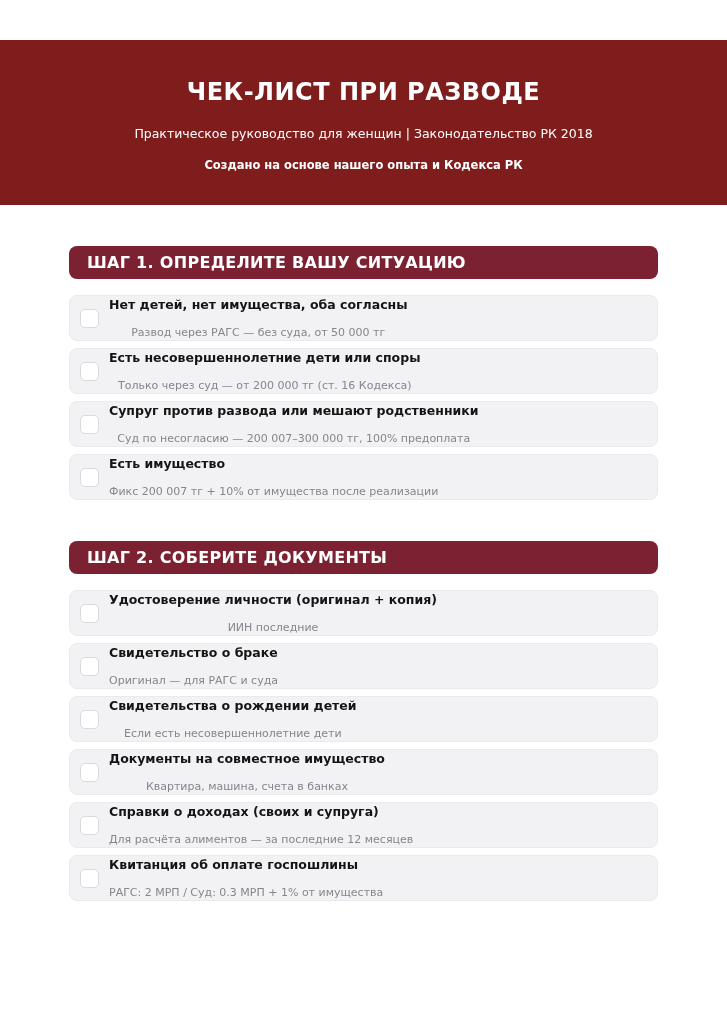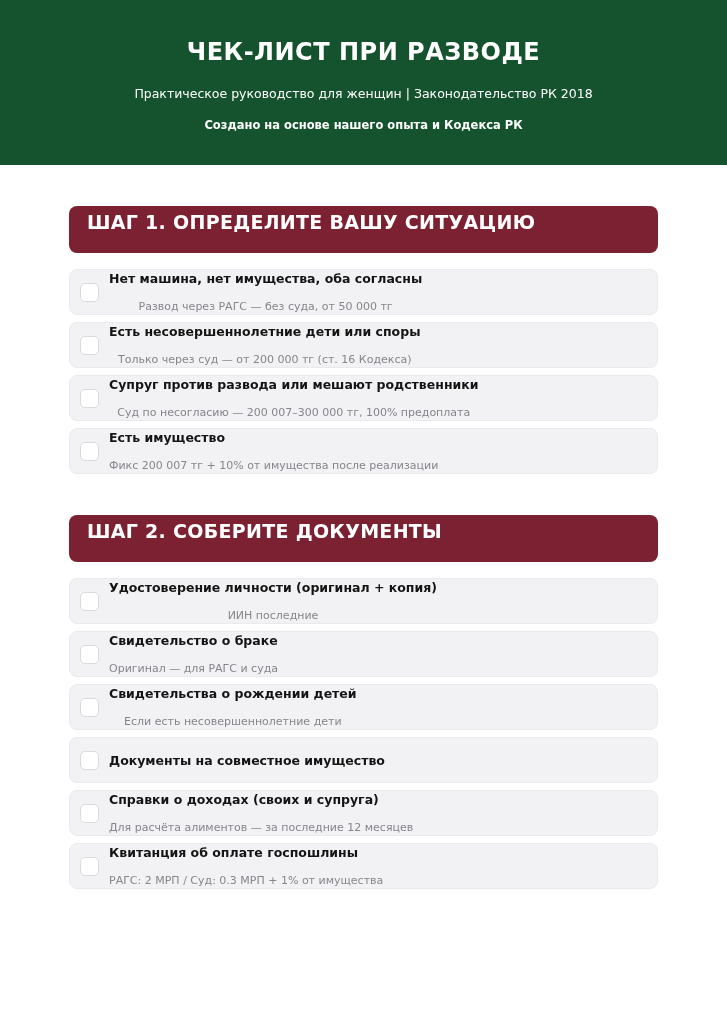--- a/index.html
+++ b/index.html
@@ -5,24 +5,25 @@
   * { box-sizing: border-box; margin: 0; padding: 0; }
   html, body {
     width: 727px; height: 1024px;
     background: #ffffff;
     font-family: "DejaVu Sans", "Liberation Sans", sans-serif;
     overflow: hidden;
   }
   
   .header {
     width: 100%; height: 165px;
-    background: #14532d;
+    background: #7f1d1d;
     color: #ffffff;
     text-align: center;
     padding-top: 38px;
+    margin-top: 40px;
   }
   .header h1 {
     font-size: 24px;
     font-weight: bold;
     letter-spacing: 0.5px;
   }
   .header .subtitle {
     margin-top: 20px;
     font-size: 12.5px;
     font-weight: normal;
@@ -34,24 +35,24 @@
   }
   
   .content {
     width: 589px;
     margin: 0 auto;
   }
   .section { margin-top: 41px; }
   .section-bar {
     background: #7b2132;
     color: #ffffff;
-    height: 47px;
+    height: 33px;
     line-height: 33px;
     border-radius: 8px;
-    font-size: 19px;
+    font-size: 16px;
     font-weight: bold;
     padding-left: 18px;
     letter-spacing: 0.3px;
   }
   .items { margin-top: 16px; }
   .item {
     display: flex;
     align-items: center;
     background: #f2f2f4;
     border: 1px solid #eaeaee;
@@ -94,21 +95,21 @@
 <div class="content">
   <div>
   <div class="section">
     <div class="section-bar">
       <span>ШАГ 1. ОПРЕДЕЛИТЕ ВАШУ СИТУАЦИЮ</span>
     </div>
     <div class="items">
   <div class="item">
     <span class="checkbox" role="checkbox" aria-checked="false"></span>
     <span class="item-text">
-      <div class="item-label">Нет машина, нет имущества, оба согласны</div>
+      <div class="item-label">Нет детей, нет имущества, оба согласны</div>
       <div class="item-note">Развод через РАГС — без суда, от 50 000 тг</div>
     </span>
   </div>
 
   <div class="item">
     <span class="checkbox" role="checkbox" aria-checked="false"></span>
     <span class="item-text">
       <div class="item-label">Есть несовершеннолетние дети или споры</div>
       <div class="item-note">Только через суд — от 200 000 тг (ст. 16 Кодекса)</div>
     </span>
@@ -158,20 +159,21 @@
     <span class="item-text">
       <div class="item-label">Свидетельства о рождении детей</div>
       <div class="item-note">Если есть несовершеннолетние дети</div>
     </span>
   </div>
 
   <div class="item">
     <span class="checkbox" role="checkbox" aria-checked="false"></span>
     <span class="item-text">
       <div class="item-label">Документы на совместное имущество</div>
+      <div class="item-note">Квартира, машина, счета в банках</div>
     </span>
   </div>
 
   <div class="item">
     <span class="checkbox" role="checkbox" aria-checked="false"></span>
     <span class="item-text">
       <div class="item-label">Справки о доходах (своих и супруга)</div>
       <div class="item-note">Для расчёта алиментов — за последние 12 месяцев</div>
     </span>
   </div>

